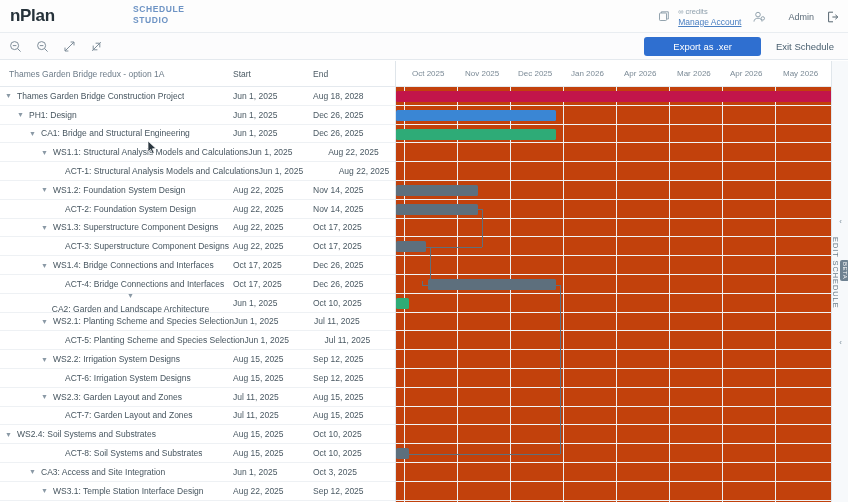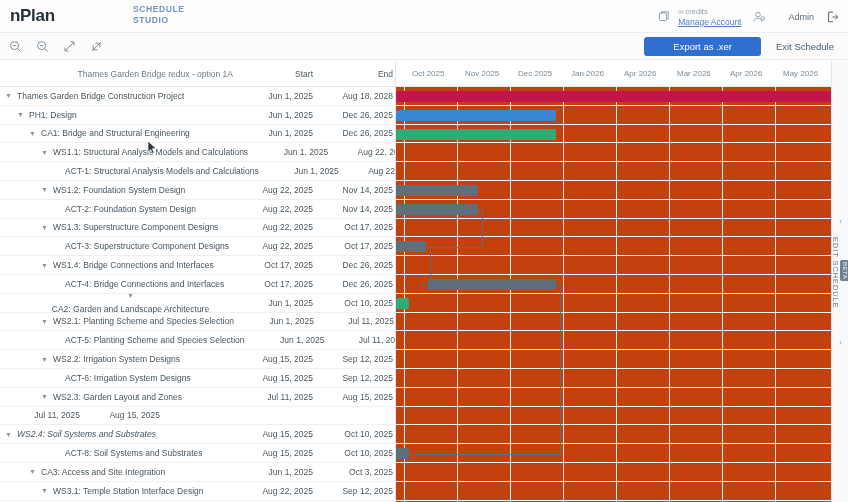--- a/index.html
+++ b/index.html
@@ -67,21 +67,21 @@
     padding: 4px 29px; border-radius: 3px; border:none; cursor:pointer;
     font-family: "Liberation Sans", sans-serif;
   }
   .btn-exit {
     background: transparent; color:#4a6070; font-size: 9.5px;
     padding: 4px 8px; border:none; cursor:pointer;
     font-family: "Liberation Sans", sans-serif;
   }
 
   
-  .main { position:absolute; top:61px; left:0; right:0; bottom:0; display:flex;text-align:right; }
+  .main { position:absolute; top:61px; left:0; right:0; bottom:0; display:flex; }
 
   
   .grid-pane {
     width: 396px; flex: 0 0 396px;
     border-right: 1px solid #dfe5ea;
     position: relative; background: #fff;
     overflow: hidden;
   }
   .grid-head {
     height: 26px; display:flex; align-items:center;
@@ -364,25 +364,29 @@
           </div>
           <div class="row">
             <div class="c-name" style="padding-left: 40px;">
               <span class="caret">▼</span>
               <span class="rowlabel">WS2.3: Garden Layout and Zones</span>
             </div>
             <div class="c-start">Jul 11, 2025</div>
             <div class="c-end">Aug 15, 2025</div>
           </div>
           <div class="row">
+            <div class="c-name" style="padding-left: 52px;">
+              <span class="caret hidden">▼</span>
+              <span class="rowlabel">ACT-7: Garden Layout and Zones</span>
+            </div>
             <div class="c-start">Jul 11, 2025</div>
             <div class="c-end">Aug 15, 2025</div>
           </div>
           <div class="row">
-            <div class="c-name" style=" font-style: italic;">
+            <div class="c-name" style="">
               <span class="caret">▼</span>
               <span class="rowlabel">WS2.4: Soil Systems and Substrates</span>
             </div>
             <div class="c-start">Aug 15, 2025</div>
             <div class="c-end">Oct 10, 2025</div>
           </div>
           <div class="row">
             <div class="c-name" style="padding-left: 52px;">
               <span class="caret hidden">▼</span>
               <span class="rowlabel">ACT-8: Soil Systems and Substrates</span>

